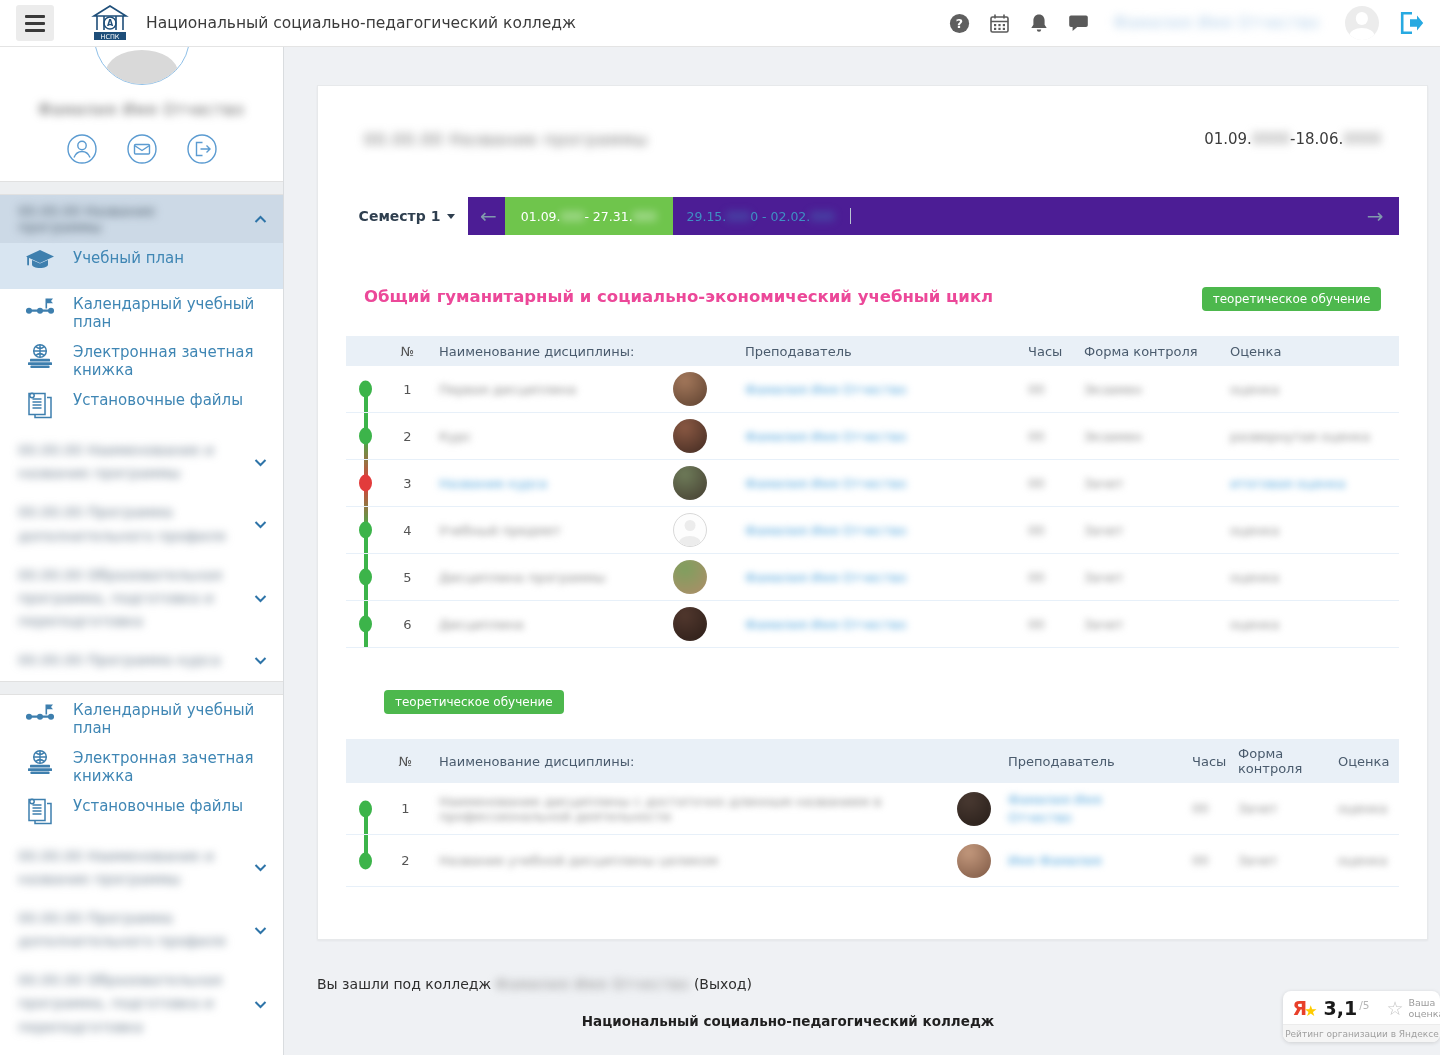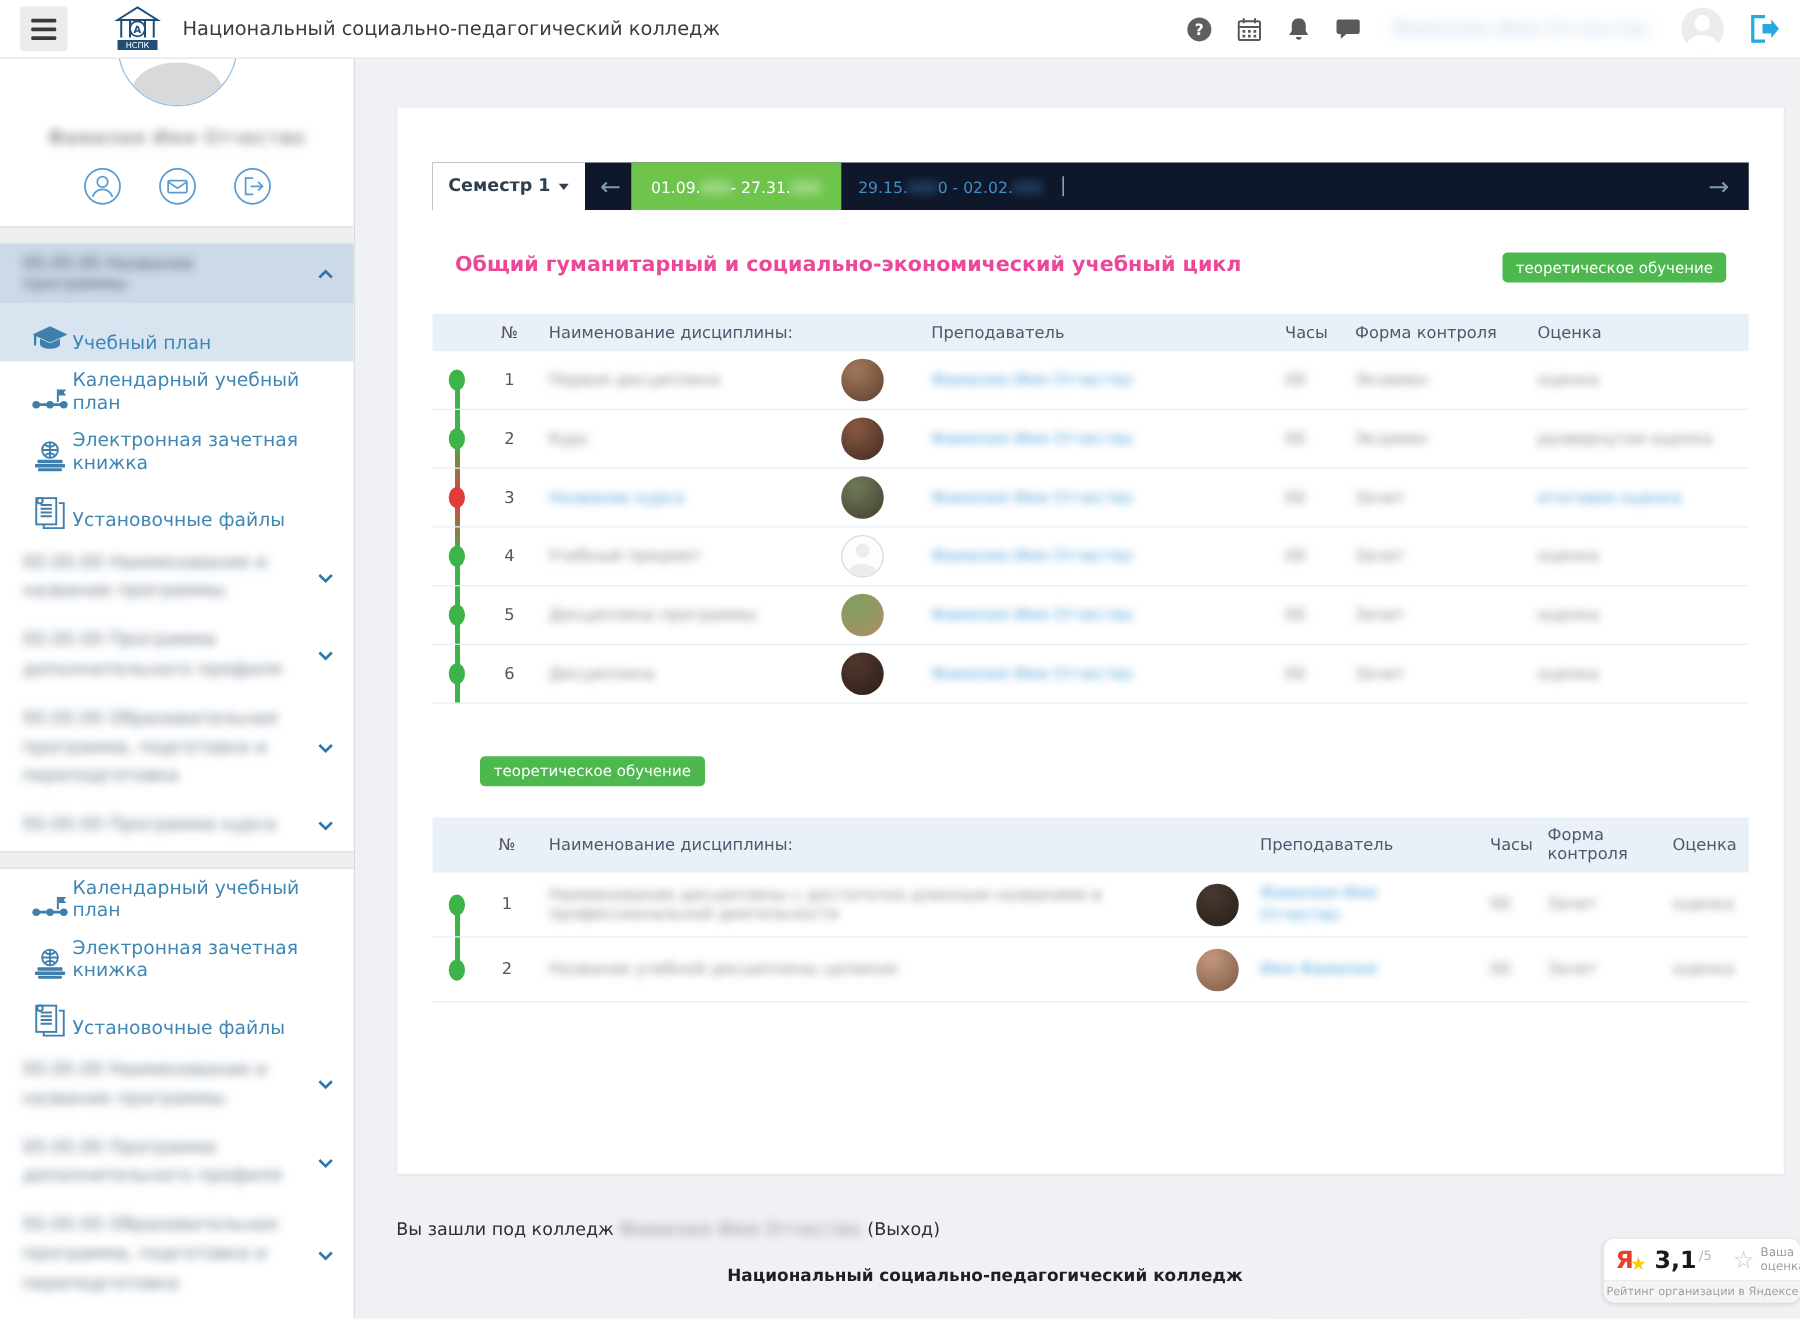--- a/index.html
+++ b/index.html
@@ -27,34 +27,34 @@
   
   .avatar-big{width:96px;height:96px;border:1px solid #8fc0e8;border-radius:50%;margin:-58px auto 0;position:relative;overflow:hidden;background:#fff}
   .avatar-big .bod{position:absolute;bottom:-14%;left:50%;transform:translateX(-50%);width:78%;height:50%;background:#d9d9d9;border-radius:50% 50% 0 0}
   .profile-name{text-align:center;font-size:15px;color:#5a5a5a;margin-top:16px;letter-spacing:1px}
   .profile-icons{display:flex;justify-content:center;gap:30px;margin:15px 0 17px}
   .p-ic{width:30px;line-height:0;cursor:pointer}
   .band{height:14px;background:#edeff1;border-top:1px solid #e1e1e1;border-bottom:1px solid #e1e1e1}
   .myprog{padding:10px 16px 9px;font-size:15px;color:#9a9a9a;background:#f7f7f7;border-bottom:1px solid #e8e8e8}
   .prog-head{background:#ccd9e6;padding:8px 16px 8px 18px;display:flex;align-items:center;justify-content:space-between;cursor:pointer}
   .prog-head .lbl{font-size:14px;color:#51616f;width:215px}
-  .side-item{display:flex;align-items:flex-end;padding:6px 22px 6px 22px;min-height:46px;color:#3f86b4;font-size:15px;cursor:pointer}
+  .side-item{display:flex;align-items:flex-start;gap:15px;padding:6px 22px 6px 22px;min-height:46px;color:#3f86b4;font-size:15px;cursor:pointer}
   .side-item.active{background:#d8e5f1}
   .side-item .ic{width:36px;flex:none;display:flex;justify-content:center;line-height:0}
   .blur-prog{display:flex;align-items:center;justify-content:space-between;padding:8px 16px 8px 18px;cursor:pointer}
   .blur-prog .lbl{font-size:14.5px;line-height:1.6;color:#6f7f8f;width:214px}
   .chev{line-height:0;flex:none}
   
   .card{background:#fff;border:1px solid #e7e9eb;box-shadow:0 1px 2px rgba(0,0,0,.05);padding:44px 28px 36px;min-height:855px}
   .card-head{display:flex;justify-content:space-between;align-items:flex-start;padding:0 18px;margin-bottom:48px}
   .prog-title{font-size:16px;color:#6f6f6f;letter-spacing:1px}
   .dates{font-size:15px;color:#3c3c3c;white-space:nowrap}
   .dates .yr{color:#8b8b8b}
   
-  .sem-bar{display:flex;height:38px;background:#0f172a;margin-bottom:34px}
+  .sem-bar{display:flex;height:38px;background:#4c1d95;margin-bottom:52px}
   .sem-select{width:122px;background:#fff;display:flex;align-items:center;justify-content:center;gap:7px;font-size:14px;font-weight:bold;color:#2f3f4f;cursor:pointer}
   .caret{width:0;height:0;border-left:4.5px solid transparent;border-right:4.5px solid transparent;border-top:5px solid #2f3f4f}
   .sem-track{flex:1;display:flex;align-items:center;padding-left:12px}
   .arrow{color:#8099ad;font-size:20px;cursor:pointer;line-height:1}
   .arrow.next{margin-left:auto;margin-right:16px}
   .tabs-mount{display:flex;align-items:center;margin-left:8px}
   .sem-tab{display:flex;align-items:center;font-size:12.5px;cursor:pointer;white-space:nowrap}
   .sem-tab.active{background:#6fc54c;color:#fff;height:38px;padding:0 16px}
   .sem-tab.plain{color:#3f8fc4;padding:0 14px}
   .sem-tab .wblur{filter:blur(4px)}
@@ -356,20 +356,24 @@
           <span class="lbl blur">00.00.00 Образовательная программа, подготовка и переподготовка</span>
           <span class="chev"><svg width="13" height="9" viewBox="0 0 13 9">
               <polyline points="1.5,2 6.5,7 11.5,2" fill="none" stroke="#2e74a8" stroke-width="2"></polyline>
             </svg></span>
         </div>
       </div>
   </aside>
 
   <main class="content">
     <div class="card">
+      <div class="card-head">
+        <div class="prog-title blur5">00.00.00 Название программы</div>
+        <div class="dates"><span>01.09.</span><span class="yr blur">0000</span><span>-</span><span>18.06.</span><span class="yr blur">0000</span></div>
+      </div>
       <div class="sem-bar">
         <div class="sem-select">
             <span>Семестр 1</span>
             <span class="caret"></span>
           </div>
         <div class="sem-track">
           <span class="arrow">←</span>
           <span class="tabs-mount">
               <div class="sem-tab active">
                 <span>01.09.</span>

